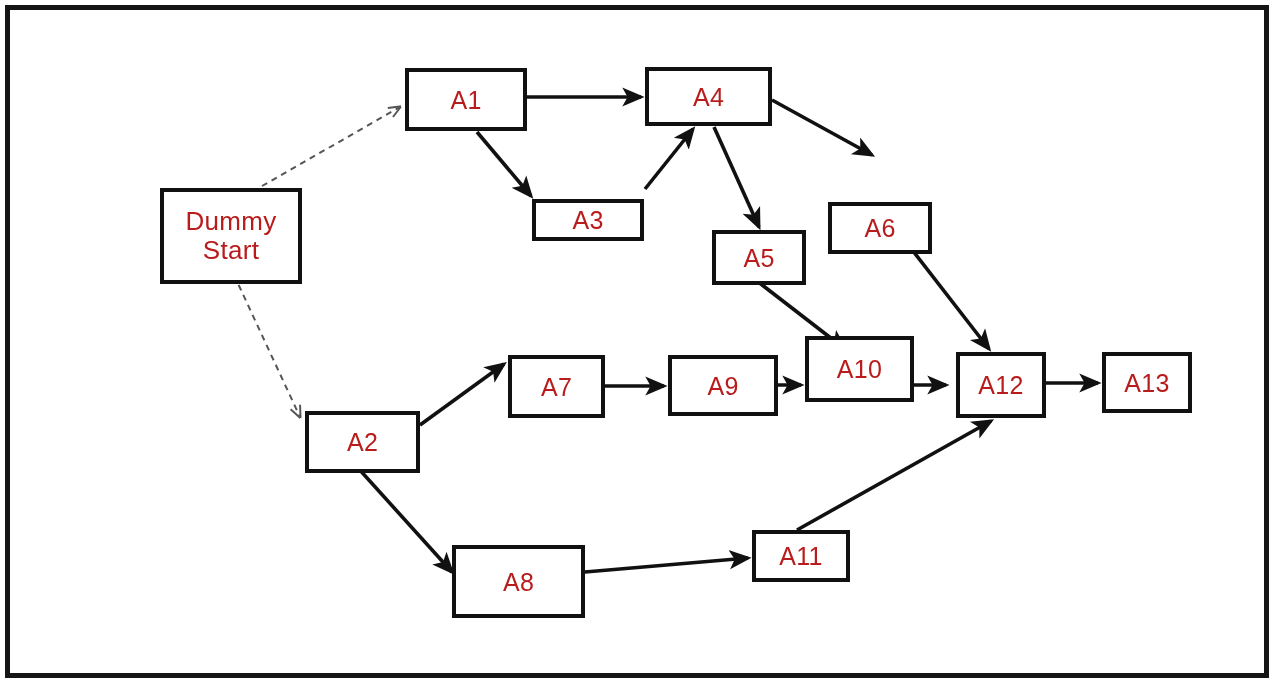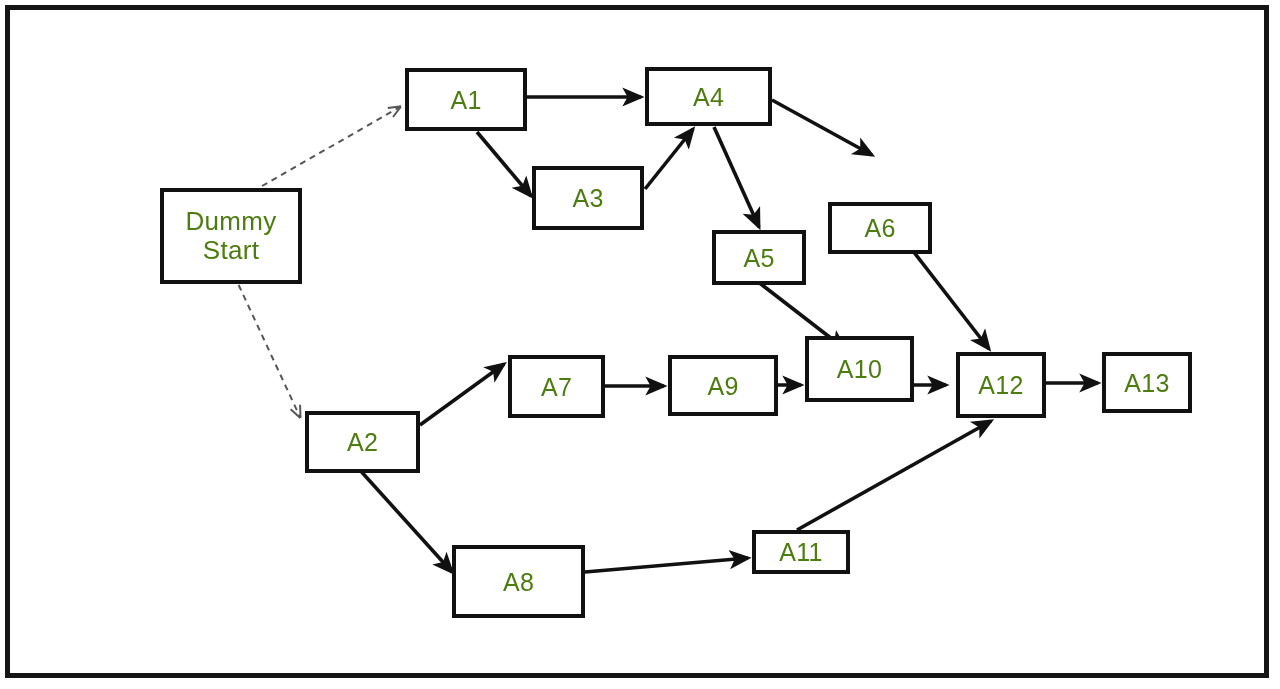--- a/index.html
+++ b/index.html
@@ -37,21 +37,21 @@
   }
   .node {
     position: absolute;
     box-sizing: border-box;
     background: #ffffff;
     border: 4px solid #111111;
     display: flex;
     align-items: center;
     justify-content: center;
     text-align: center;
-    color: #4d7c0f;
+    color: #b91c1c;
     font-family: "Liberation Sans", sans-serif;
     font-size: 25px;
     line-height: 1.12;
     letter-spacing: 0.3px;
     z-index: 3;
   }
   .node.multiline {
     flex-direction: column;
     font-size: 26px;
   }
@@ -100,21 +100,21 @@
       <div class="node multiline" style="left: 160px; top: 188px; width: 142px; height: 96px; border-color: rgb(17, 17, 17); background: rgb(255, 255, 255);">
         <span class="lbl">Dummy
 Start</span>
       </div>
       <div class="node" style="left: 405px; top: 68px; width: 122px; height: 63px; border-color: rgb(17, 17, 17); background: rgb(255, 255, 255);">
         <span class="lbl">A1</span>
       </div>
       <div class="node" style="left: 305px; top: 395px; width: 115px; height: 62px; border-color: rgb(17, 17, 17); background: rgb(255, 255, 255); margin-top: 16px;">
         <span class="lbl">A2</span>
       </div>
-      <div class="node" style="left: 532px; top: 166px; width: 112px; height: 64px; border-color: rgb(17, 17, 17); background: rgb(255, 255, 255);">
+      <div class="node" style="left: 532px; top: 199px; width: 112px; height: 42px; border-color: rgb(17, 17, 17); background: rgb(255, 255, 255);">
         <span class="lbl">A3</span>
       </div>
       <div class="node" style="left: 645px; top: 67px; width: 127px; height: 59px; border-color: rgb(17, 17, 17); background: rgb(255, 255, 255);">
         <span class="lbl">A4</span>
       </div>
       <div class="node" style="left: 712px; top: 230px; width: 94px; height: 55px; border-color: rgb(17, 17, 17); background: rgb(255, 255, 255);">
         <span class="lbl">A5</span>
       </div>
       <div class="node" style="left: 828px; top: 158px; width: 104px; height: 52px; border-color: rgb(17, 17, 17); background: rgb(255, 255, 255); margin-top: 44px;">
         <span class="lbl">A6</span>
@@ -124,21 +124,21 @@
       </div>
       <div class="node" style="left: 452px; top: 545px; width: 133px; height: 73px; border-color: rgb(17, 17, 17); background: rgb(255, 255, 255);">
         <span class="lbl">A8</span>
       </div>
       <div class="node" style="left: 668px; top: 355px; width: 110px; height: 61px; border-color: rgb(17, 17, 17); background: rgb(255, 255, 255);">
         <span class="lbl">A9</span>
       </div>
       <div class="node" style="left: 805px; top: 336px; width: 109px; height: 66px; border-color: rgb(17, 17, 17); background: rgb(255, 255, 255);">
         <span class="lbl">A10</span>
       </div>
-      <div class="node" style="left: 752px; top: 530px; width: 98px; height: 44px; border-color: rgb(17, 17, 17); background: rgb(255, 255, 255); text-align: right;">
+      <div class="node" style="left: 752px; top: 530px; width: 98px; height: 52px; border-color: rgb(17, 17, 17); background: rgb(255, 255, 255); text-align: right;">
         <span class="lbl">A11</span>
       </div>
       <div class="node" style="left: 950px; top: 352px; width: 90px; height: 66px; border-color: rgb(17, 17, 17); background: rgb(255, 255, 255); margin-left: 6px;">
         <span class="lbl">A12</span>
       </div>
       <div class="node" style="left: 1102px; top: 352px; width: 90px; height: 61px; border-color: rgb(17, 17, 17); background: rgb(255, 255, 255);">
         <span class="lbl">A13</span>
       </div>
     </div>
 </div>

